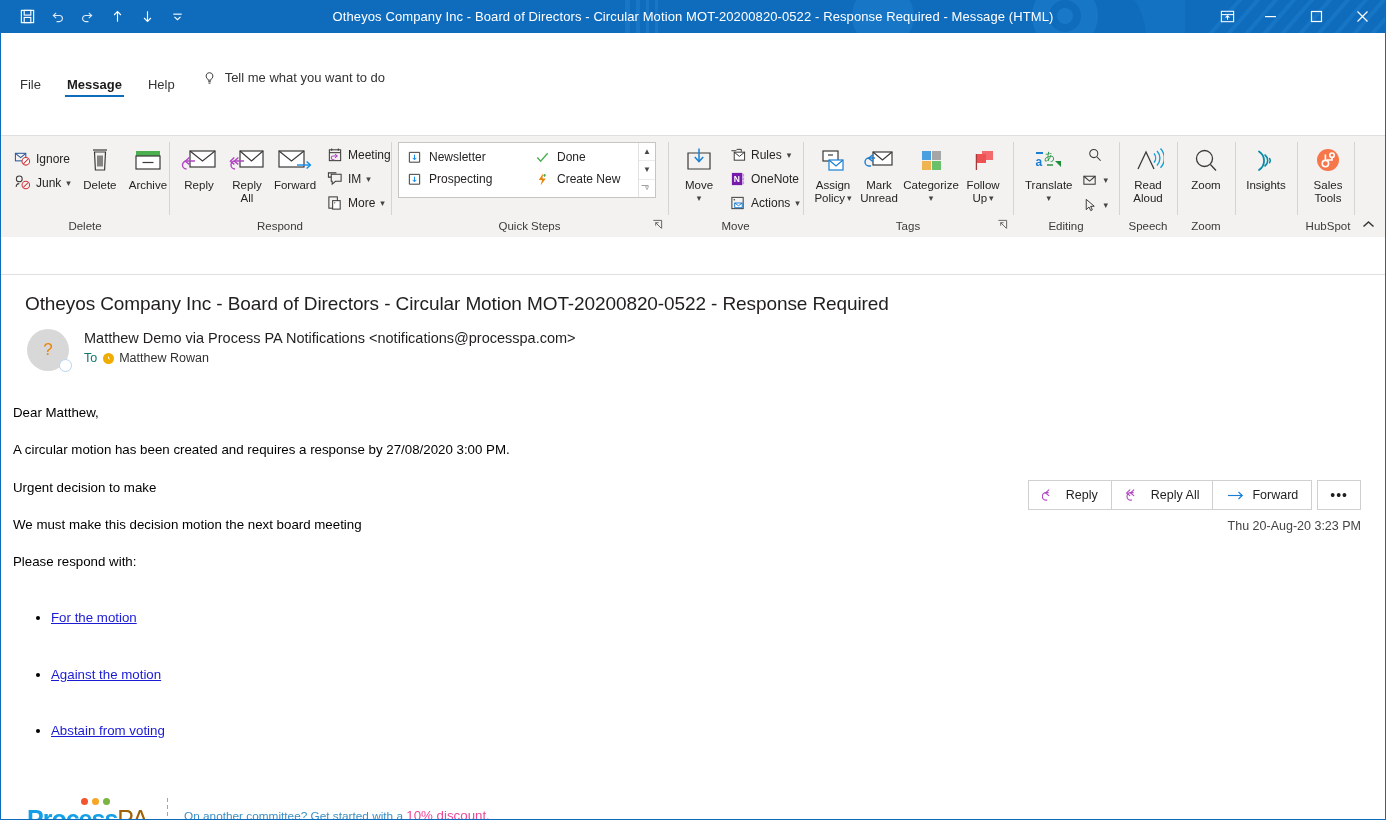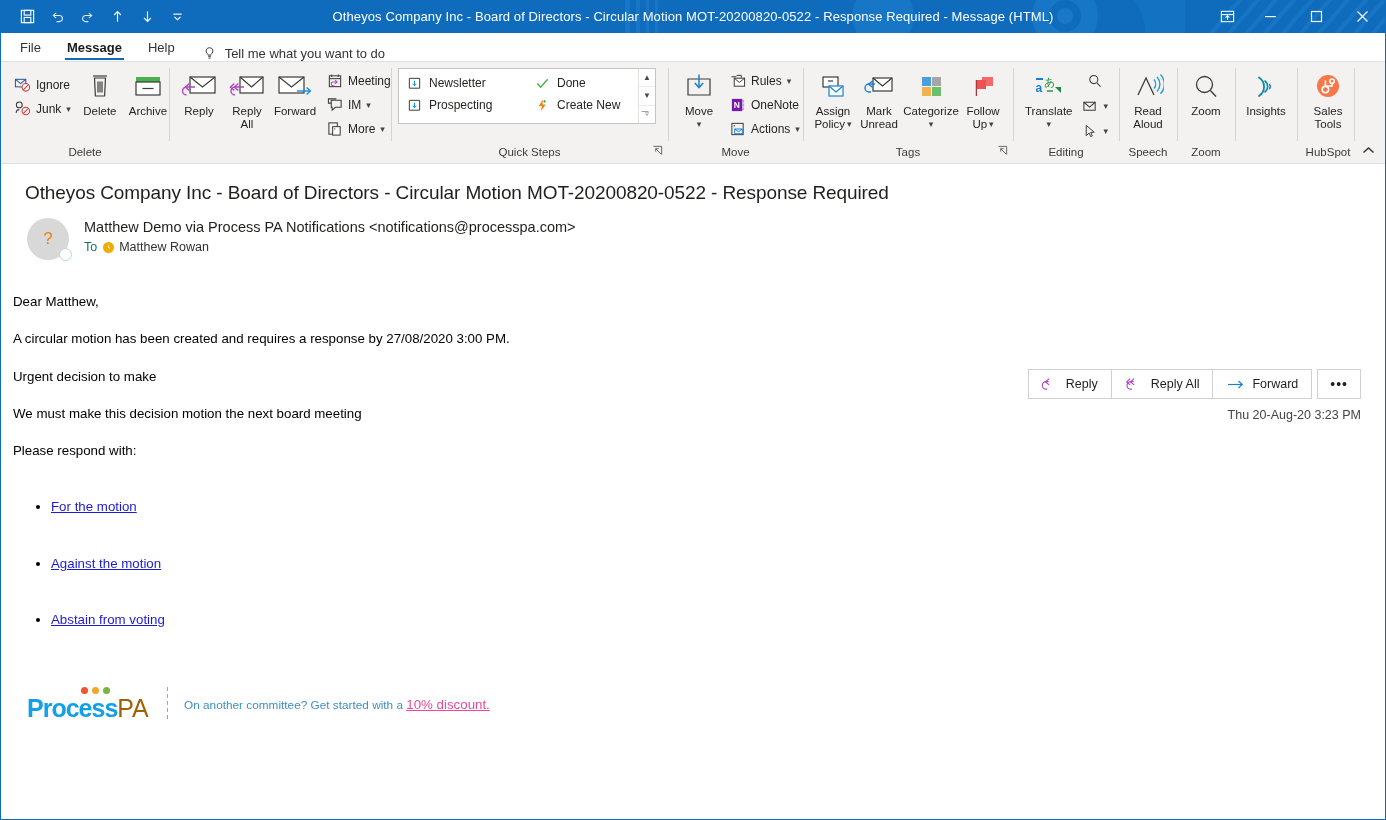--- a/index.html
+++ b/index.html
@@ -12,21 +12,21 @@
     -webkit-font-smoothing: antialiased;
   }
 
   
   .window {
     width:1386px; height:820px;
     border:1px solid #0f6cbd;
     border-top:none;
     position:relative;
     background:#fff;
-    display:flex; flex-direction:column;
+    display:flex; flex-direction:column;gap:37px;
   }
 
   
   .titlebar {
     height:33px; flex:0 0 33px;
     background:#0f6cbd;
     position:relative;
     display:flex; align-items:center;
     overflow:hidden;
     color:#fff;
@@ -66,21 +66,21 @@
   }
   .tab {
     padding:0 13px;
     display:flex; align-items:center;
     color:#333; position:relative;
   }
   .tab.active { font-weight:bold; color:#1b1b1b; }
   .tab.active::after {
     content:""; position:absolute; left:11px; right:11px; bottom:1px; height:2.5px; background:#0f6cbd;
   }
-  .tellme { display:flex; align-items:flex-end; gap:7px; padding-left:14px; color:#333; }
+  .tellme { display:flex; align-items:flex-start; gap:7px; padding-left:14px; color:#333; }
   .tellme .bulb { width:16px; height:16px; display:flex; align-items:center; justify-content:center; }
 
   
   .ribbon {
     flex:0 0 100px;
     background:#f3f2f1;
     border-top:1px solid #e1dfdd;
     display:flex; align-items:stretch;
     position:relative;
     font-size:12px; color:#252423;
@@ -428,20 +428,21 @@
                 <rect x="2" y="2" width="9" height="12"></rect>
                 <rect x="6" y="6" width="8" height="9" fill="#fff"></rect>
                 <circle cx="8.2" cy="8.3" r=".7" fill="#3b3a39" stroke="none"></circle>
               </svg>
             </span>
             <span>More</span>
             <span style="font-size:9px;color:#444">▾</span>
           </div>
         </div>
       </div>
+      <div class="rg-label">Respond</div>
     </div>
 
     <div class="rgroup" style="width:277px">
       <div class="rg-body" style="padding-top:3px">
         <div class="qsgallery" style="width:258px">
           <div class="qs-items" style="flex:1">
             <div class="qs-item" style="width:128px">
               <span class="ic">
                 <svg width="15" height="15" viewBox="0 0 16 16" fill="none" stroke="#3b3a39" stroke-width="1.05">
                   <path d="M2.5 2.5 H13.5 V13 H2.5 Z"></path>

